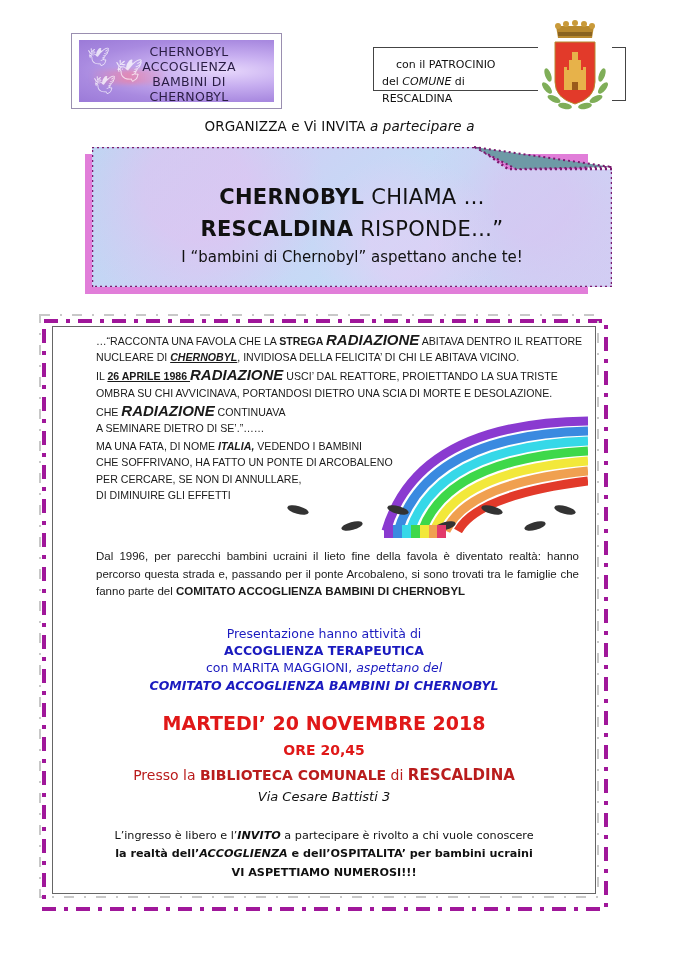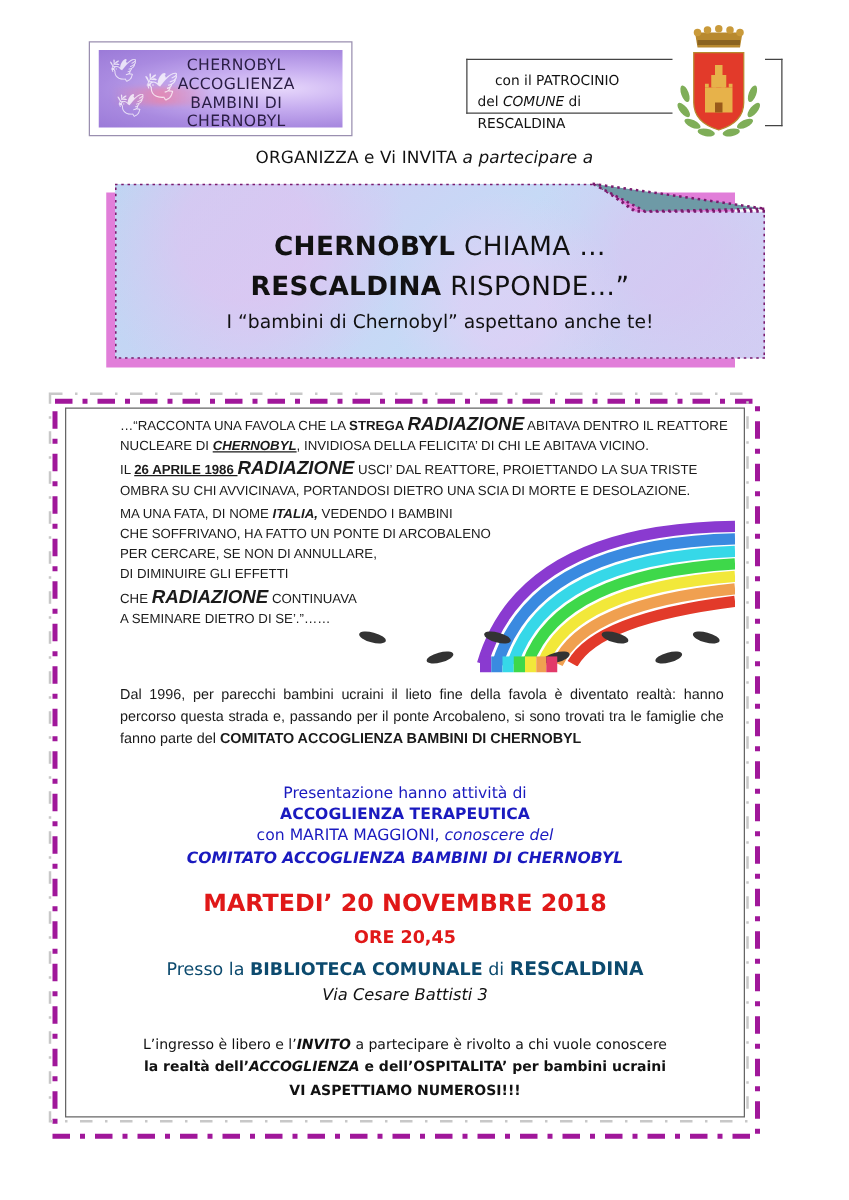--- a/index.html
+++ b/index.html
@@ -122,21 +122,21 @@
   .date {
     position: absolute; left: 52px; top: 711px; width: 544px; text-align: center;
     color: #e01818; font-weight: bold; font-size: 19px; line-height: 24px;
   }
   .time {
     position: absolute; left: 52px; top: 741px; width: 544px; text-align: center;
     color: #e01818; font-weight: bold; font-size: 14px; line-height: 18px;
   }
   .place {
     position: absolute; left: 52px; top: 765px; width: 544px; text-align: center;
-    font-size: 14px; line-height: 20px; color: #0c4a6e;
+    font-size: 14px; line-height: 20px; color: #b91c1c;
   }
   .place .big { font-size: 15px; font-weight: bold; }
   .addr {
     position: absolute; left: 52px; top: 788px; width: 544px; text-align: center;
     font-size: 13px; font-style: italic; line-height: 18px; color: #111;
   }
 
   .closing {
     position: absolute; left: 52px; top: 827px; width: 544px; text-align: center;
     font-size: 11.2px; line-height: 17.5px; color: #111;
@@ -223,22 +223,22 @@
 
 <svg class="frame-outer" viewBox="0 0 577 600">
   <rect x="6" y="8" width="562" height="588" fill="none" stroke="#a0179a" stroke-width="4" stroke-dasharray="14 8 4 8"></rect>
   <rect x="2" y="2" width="558" height="582" fill="none" stroke="#c8c8c8" stroke-width="2" stroke-dasharray="10 10 2 10"></rect>
 </svg>
 <div class="frame-inner"></div>
 
 <div class="story">
   <p class="wide"><span>…“RACCONTA UNA FAVOLA CHE LA </span><span class="b">STREGA </span><span class="big">RADIAZIONE</span><span> ABITAVA DENTRO IL REATTORE NUCLEARE DI </span><span class="u" style="font-style:italic">CHERNOBYL</span><span>, INVIDIOSA DELLA FELICITA’ DI CHI LE ABITAVA VICINO.</span></p>
   <p class="wide"><span>IL </span><span class="u">26 APRILE 1986 </span><span class="big">RADIAZIONE</span><span>  USCI’ DAL REATTORE, PROIETTANDO LA SUA TRISTE OMBRA SU CHI AVVICINAVA, PORTANDOSI  DIETRO UNA SCIA DI MORTE E DESOLAZIONE.</span></p>
+  <p style="margin-top:2px"><span>CHE </span><span class="big">RADIAZIONE</span><span> CONTINUAVA</span><br><span>A SEMINARE DIETRO DI SE’.”……</span></p>
   <p style="margin-bottom:0"><span>MA UNA FATA, DI NOME </span><span class="bi">ITALIA,</span><span> VEDENDO I BAMBINI</span><br><span>CHE SOFFRIVANO, HA FATTO UN PONTE DI ARCOBALENO</span><br><span>PER CERCARE, SE NON DI ANNULLARE,</span><br><span>DI DIMINUIRE  GLI EFFETTI</span></p>
-  <p style="margin-top:2px"><span>CHE </span><span class="big">RADIAZIONE</span><span> CONTINUAVA</span><br><span>A SEMINARE DIETRO DI SE’.”……</span></p>
 </div>
 
 <svg class="rainbow" viewBox="0 0 210 120">
   <g fill="none" stroke-width="9">
     <path d="M8 118 Q40 10 210 8" stroke="#8a3ad0"></path>
     <path d="M20 118 Q50 22 210 18" stroke="#3a8ae0"></path>
     <path d="M32 118 Q60 34 210 28" stroke="#36d8e8"></path>
     <path d="M44 118 Q70 46 210 38" stroke="#3ed84a"></path>
     <path d="M56 118 Q80 58 210 48" stroke="#f2e83a"></path>
     <path d="M68 118 Q90 70 210 58" stroke="#f0a050"></path>
@@ -264,21 +264,21 @@
   <rect x="36" y="0" width="9" height="13" fill="#f2e83a"></rect>
   <rect x="45" y="0" width="8" height="13" fill="#f0a050"></rect>
   <rect x="53" y="0" width="9" height="13" fill="#e23a6a"></rect>
 </svg>
 
 <div class="dal"><span>Dal 1996, per parecchi bambini ucraini il lieto fine della favola è diventato realtà: hanno percorso questa strada e, passando per il ponte Arcobaleno, si sono trovati tra le famiglie che fanno parte del </span><span class="b">COMITATO ACCOGLIENZA BAMBINI DI CHERNOBYL</span></div>
 
 <div class="present">
   <div class="p1">Presentazione hanno attività di</div>
   <div class="p2">ACCOGLIENZA TERAPEUTICA</div>
-  <div class="p3"><span>con  MARITA MAGGIONI, </span><span class="it">conoscere del</span></div>
+  <div class="p3"><span>con  MARITA MAGGIONI, </span><span class="it">aspettano del</span></div>
   <div class="p4">COMITATO ACCOGLIENZA BAMBINI DI CHERNOBYL</div>
 </div>
 
 <div class="date">MARTEDI’ 20 NOVEMBRE 2018</div>
 <div class="time">ORE 20,45</div>
 <div class="place"><span>Presso la </span><span class="b">BIBLIOTECA COMUNALE</span><span> di </span><span class="big">RESCALDINA</span></div>
 <div class="addr">Via Cesare Battisti 3</div>
 
 <div class="closing">
   <div><span>L’ingresso è libero e l’</span><span class="bi">INVITO</span><span> a partecipare è rivolto a chi vuole conoscere</span></div>

